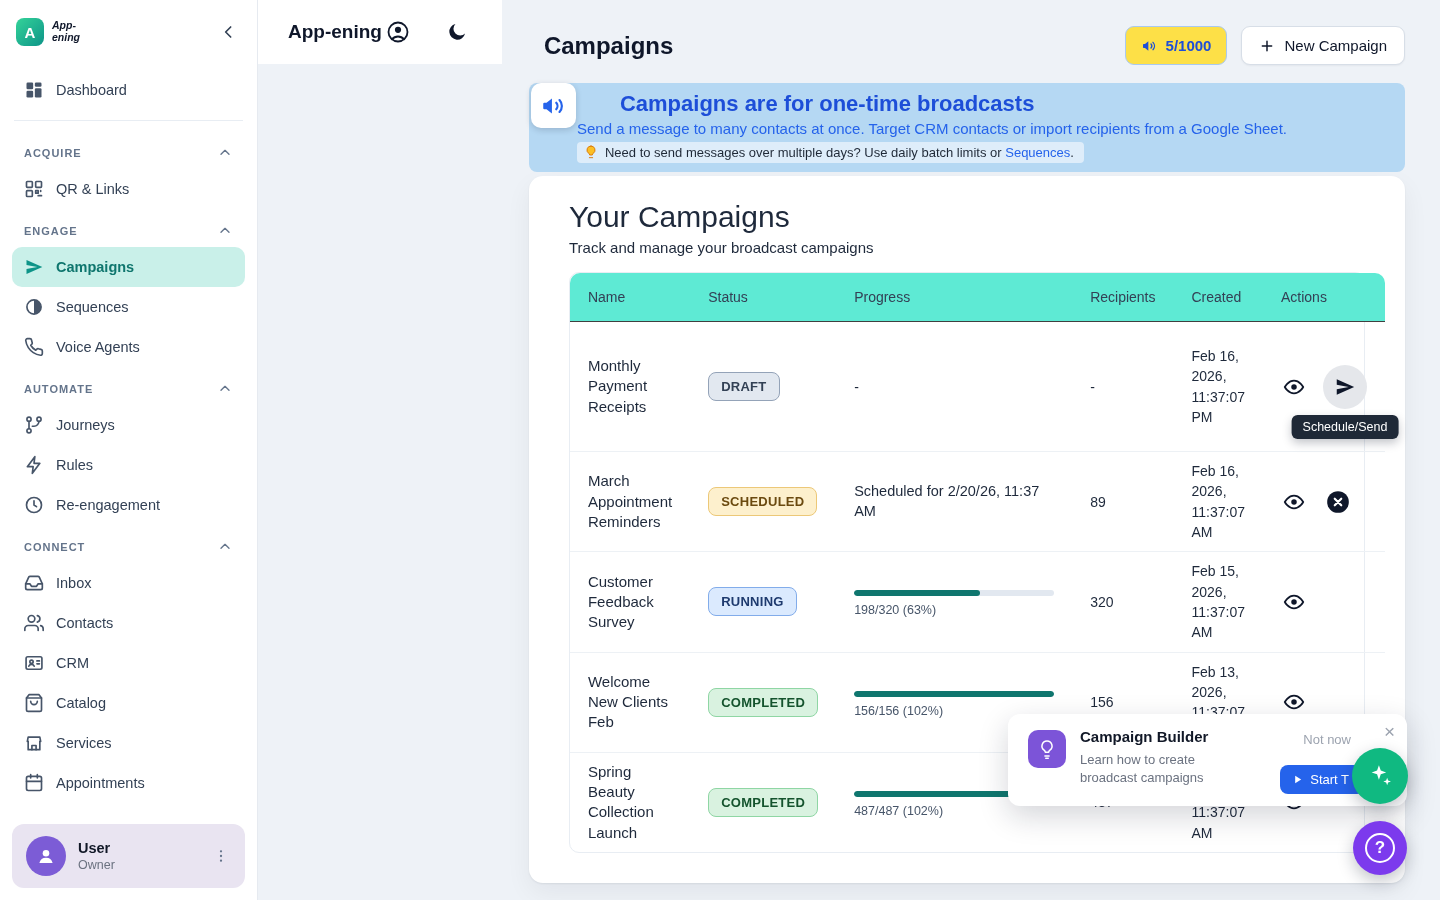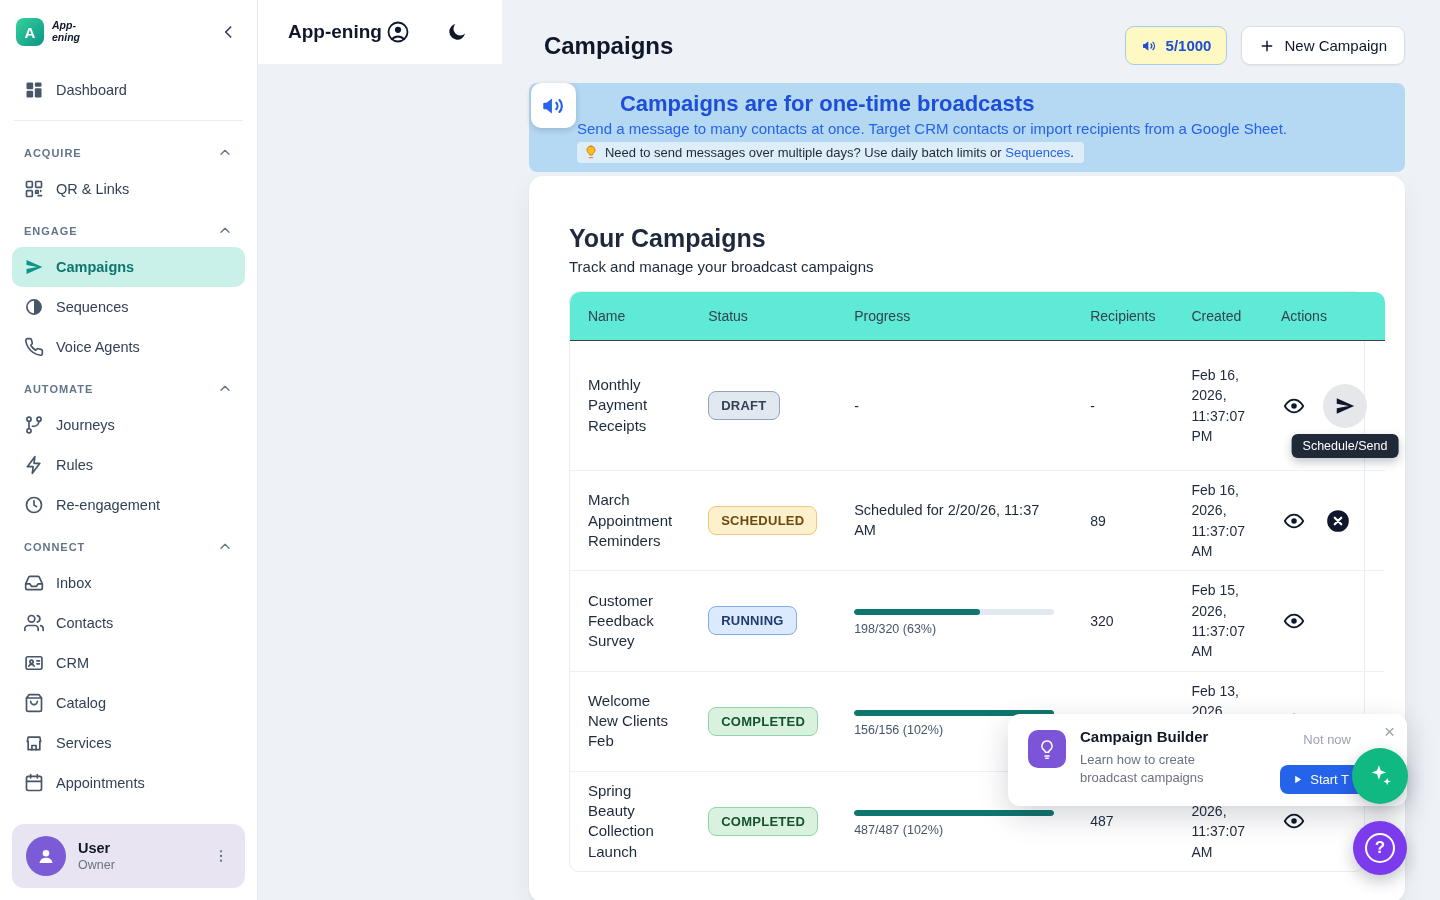--- a/index.html
+++ b/index.html
@@ -38,34 +38,34 @@
   .content { flex: 1; display: flex; flex-direction: row; min-width: 0; }
   .topbar { height: 64px; background: #fff; display: flex; align-items: center; padding: 0 30px; flex-shrink: 0; }
   .topbar-title { font-size: 19px; font-weight: 700; color: #0f172a; }
   .topbar-actions { margin-left: auto; display: flex; align-items: center; gap: 28px; }
 
   
   .main { flex: 1; background: #eef2f7; padding: 26px 35px 0 27px; overflow: hidden; }
   .page-head { display: flex; align-items: center; padding-left: 15px; margin-bottom: 18px; }
   .page-title { font-size: 24px; font-weight: 600; color: #0f172a; }
   .page-head-right { margin-left: auto; display: flex; align-items: center; gap: 14px; }
-  .usage-badge { display: flex; align-items: center; gap: 9px; padding: 10px 15px; background: #fef9c3; border: 1px solid #a9c9ef; border-radius: 9px; color: #1d4ed8; font-size: 15px; font-weight: 600; cursor: pointer; }
+  .usage-badge { display: flex; align-items: center; gap: 9px; padding: 10px 15px; background: #fde047; border: 1px solid #a9c9ef; border-radius: 9px; color: #1d4ed8; font-size: 15px; font-weight: 600; cursor: pointer; }
   .btn-new { display: flex; align-items: center; gap: 9px; padding: 10px 17px; background: #fff; border: 1px solid #d7dee7; border-radius: 9px; color: #0f172a; font-size: 15px; font-weight: 500; cursor: pointer; box-shadow: 0 1px 2px rgba(15,23,42,.05); }
 
   
   .banner { position: relative; background: #b5d8f3; border-radius: 8px; padding: 8px 16px 8px 48px; margin-bottom: 4px; min-height: 70px; }
   .banner-iconbox { position: absolute; left: 2px; top: 0; width: 45px; height: 45px; background: #fff; border-radius: 10px; box-shadow: 0 2px 6px rgba(15,23,42,.18); display: flex; align-items: center; justify-content: center; color: #2563eb; }
   .banner-title { font-size: 22px; font-weight: 700; color: #1d4ed8; padding-left: 43px; }
   .banner-body { font-size: 15px; color: #2563eb; margin-top: 3px; }
   .banner-tip { display: inline-flex; align-items: center; gap: 6px; margin-top: 5px; background: rgba(255,255,255,.55); border-radius: 4px; padding: 2px 10px 3px 6px; font-size: 13px; color: #1f2937; }
   .banner-tip-link { color: #2563eb; cursor: pointer; }
 
   
   .card { background: #fff; border-radius: 14px; padding: 24px 40px 30px; box-shadow: 0 1px 2px rgba(15,23,42,.07), 0 10px 26px rgba(15,23,42,.06); }
-  .card-title { font-size: 25px; font-weight: 700; color: #1e293b; margin-top: 24px; }
+  .card-title { font-size: 30px; font-weight: 400; color: #1e293b; }
   .card-subtitle { font-size: 15px; font-weight: 500; color: #1e293b; margin-top: 5px; }
   .table-frame { margin-top: 16px; border: 1px solid #e8edf3; border-radius: 10px; }
   table { width: 100%; border-collapse: separate; border-spacing: 0; }
   thead th { background: #5eead4; text-align: left; font-size: 14px; font-weight: 400; color: #334155; padding: 16px 18px; border-bottom: 1px solid #404040; }
   thead th:first-child { border-top-left-radius: 10px; }
   thead th:last-child { border-top-right-radius: 10px; }
   tbody td { padding: 9px 18px; border-bottom: 1px solid #edf1f5; vertical-align: middle; font-size: 14px; color: #1e293b; }
   tbody tr:last-child td { border-bottom: none; }
   tr.tall td { padding-top: 24px; padding-bottom: 24px; }
   .name-cell { font-size: 15px; }

